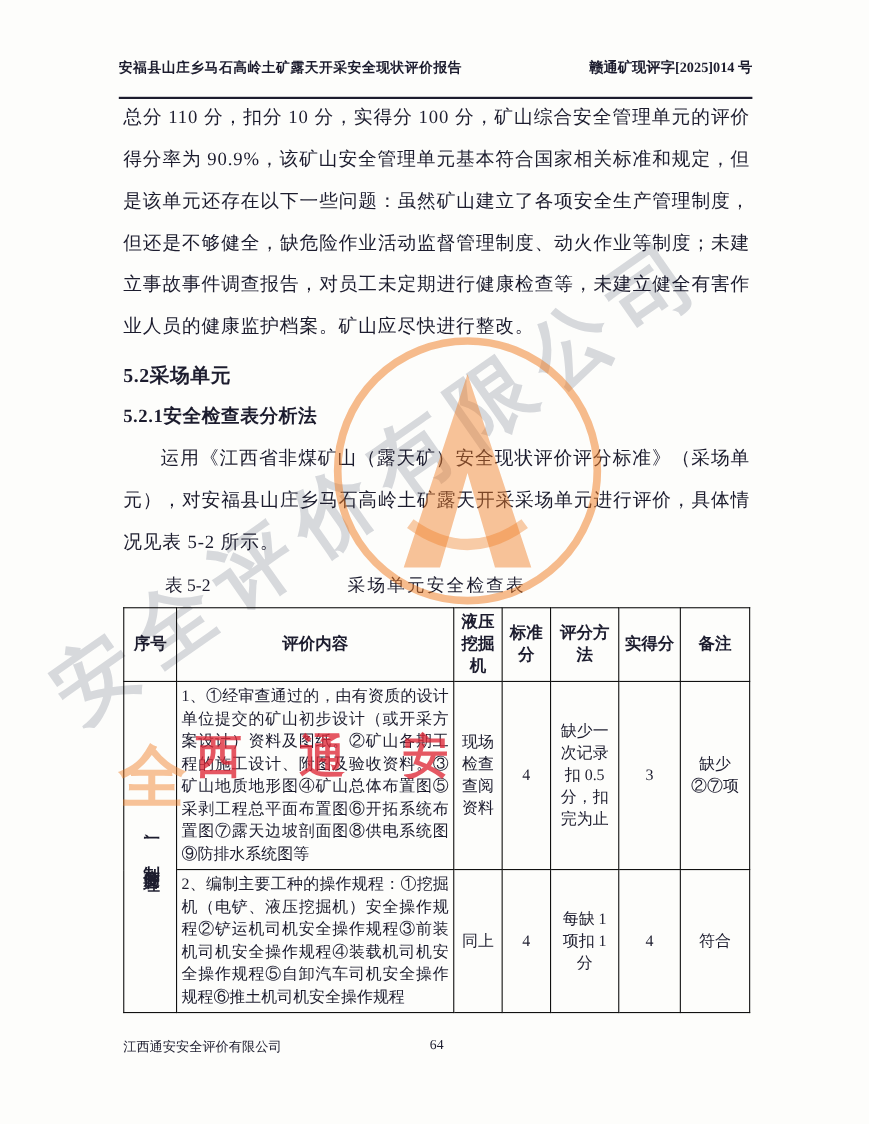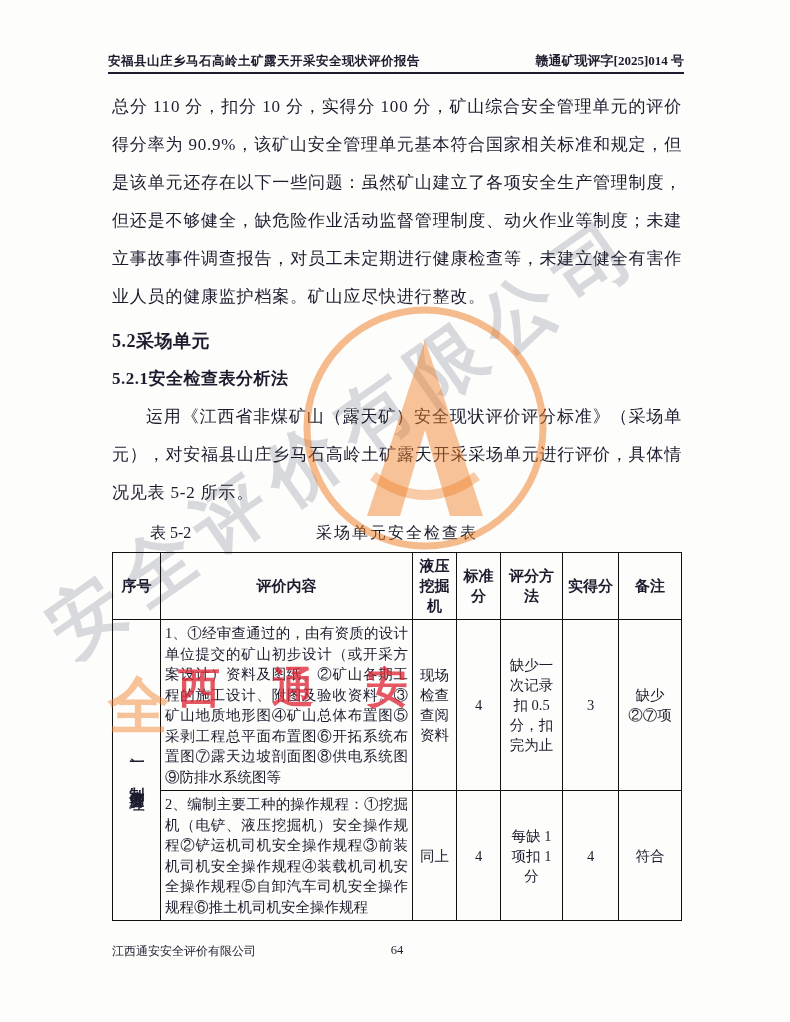--- a/index.html
+++ b/index.html
@@ -34,21 +34,21 @@
   .wm-orange-char {
     position: absolute; left: 108px; top: 664px;
     font-size: 62px; font-weight: bold;
     color: rgba(240,122,30,0.45);
     z-index: 3; pointer-events: none;
   }
   
   .header {
     position: absolute; top: 52px; left: 108px; right: 106px;
     display: flex; justify-content: space-between; align-items: flex-end;
-    border-bottom: 2px solid #1c1c2e; padding-bottom: 2px;
+    border-bottom: 2px solid #1c1c2e; padding-bottom: 18px;
     z-index: 2;
   }
   .header .h-left { font-size: 12.5px; font-weight: bold; letter-spacing: 0.5px; }
   .header .h-right { font-size: 13px; font-weight: bold; text-align: center; }
   
   .content {
     position: absolute; top: 88px; left: 112px; right: 108px;
     z-index: 2;
   }
   .body-p {

